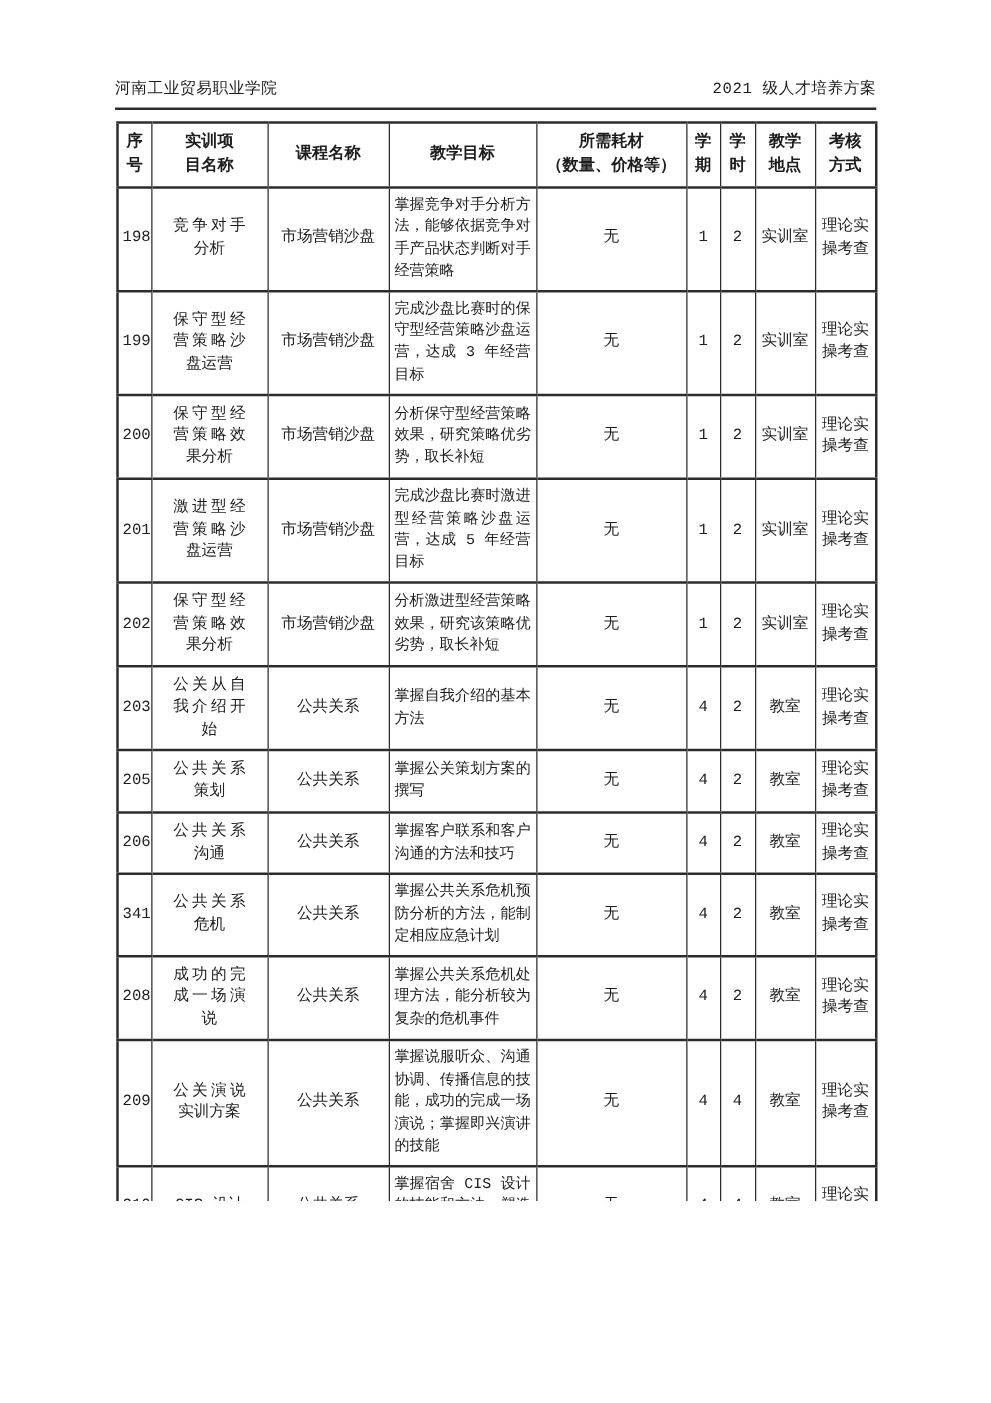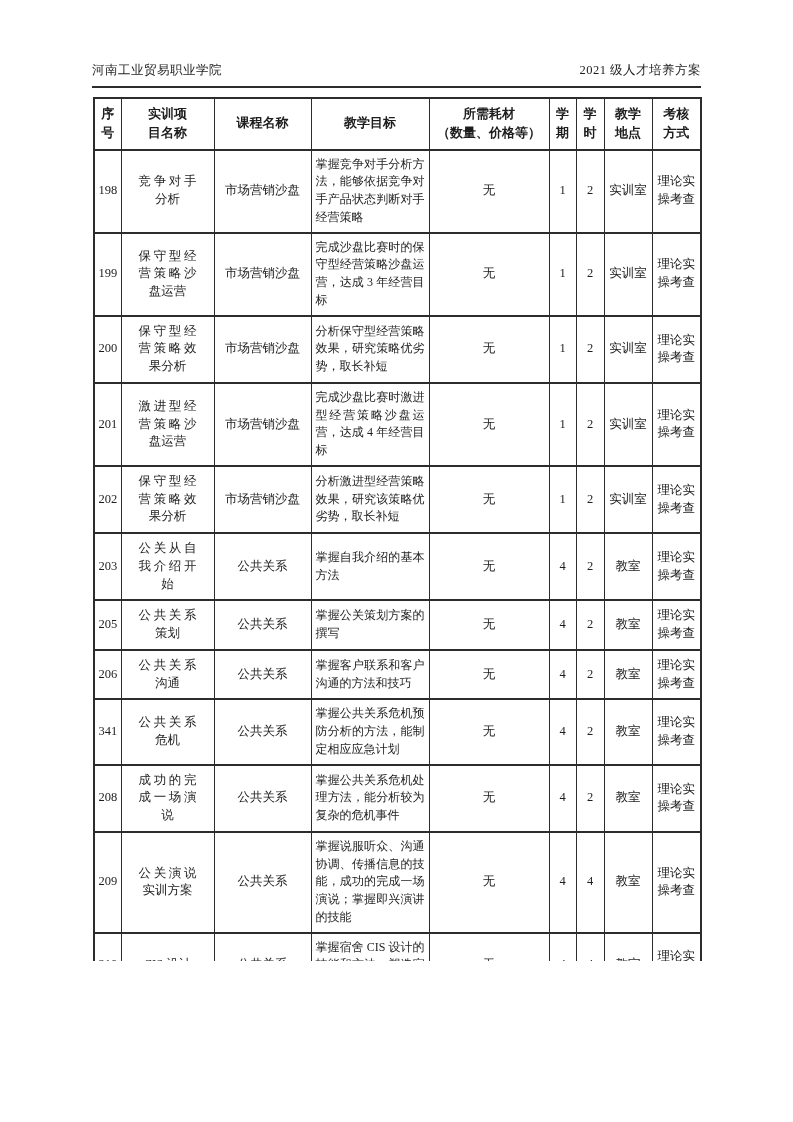--- a/index.html
+++ b/index.html
@@ -8,20 +8,21 @@
     background: #ffffff;
     font-family: "Liberation Serif", "DejaVu Serif", serif;
     color: #1d1d1d;
   }
   .page {
     position: relative;
     width: 793px;
     height: 961px;
     background: #ffffff;
     overflow: hidden;
+    font-family: Liberation Mono, monospace;
   }
   .page-header {
     position: absolute;
     left: 92px;
     top: 62px;
     width: 609px;
     display: flex;
     justify-content: space-between;
     align-items: flex-end;
     font-size: 12.5px;
@@ -161,21 +162,21 @@
     <td class="c-materials">无</td>
     <td class="c-semester">1</td>
     <td class="c-hours">2</td>
     <td class="c-location">实训室</td>
     <td class="c-assessment">理论实操考查</td>
   </tr>
         <tr>
     <td class="c-no">201</td>
     <td class="c-project">激进型经营策略沙盘运营</td>
     <td class="c-course">市场营销沙盘</td>
-    <td class="c-objective">完成沙盘比赛时激进型经营策略沙盘运营，达成 4 年经营目标</td>
+    <td class="c-objective">完成沙盘比赛时激进型经营策略沙盘运营，达成 5 年经营目标</td>
     <td class="c-materials">无</td>
     <td class="c-semester">1</td>
     <td class="c-hours">2</td>
     <td class="c-location">实训室</td>
     <td class="c-assessment">理论实操考查</td>
   </tr>
         <tr>
     <td class="c-no">202</td>
     <td class="c-project">保守型经营策略效果分析</td>
     <td class="c-course">市场营销沙盘</td>

